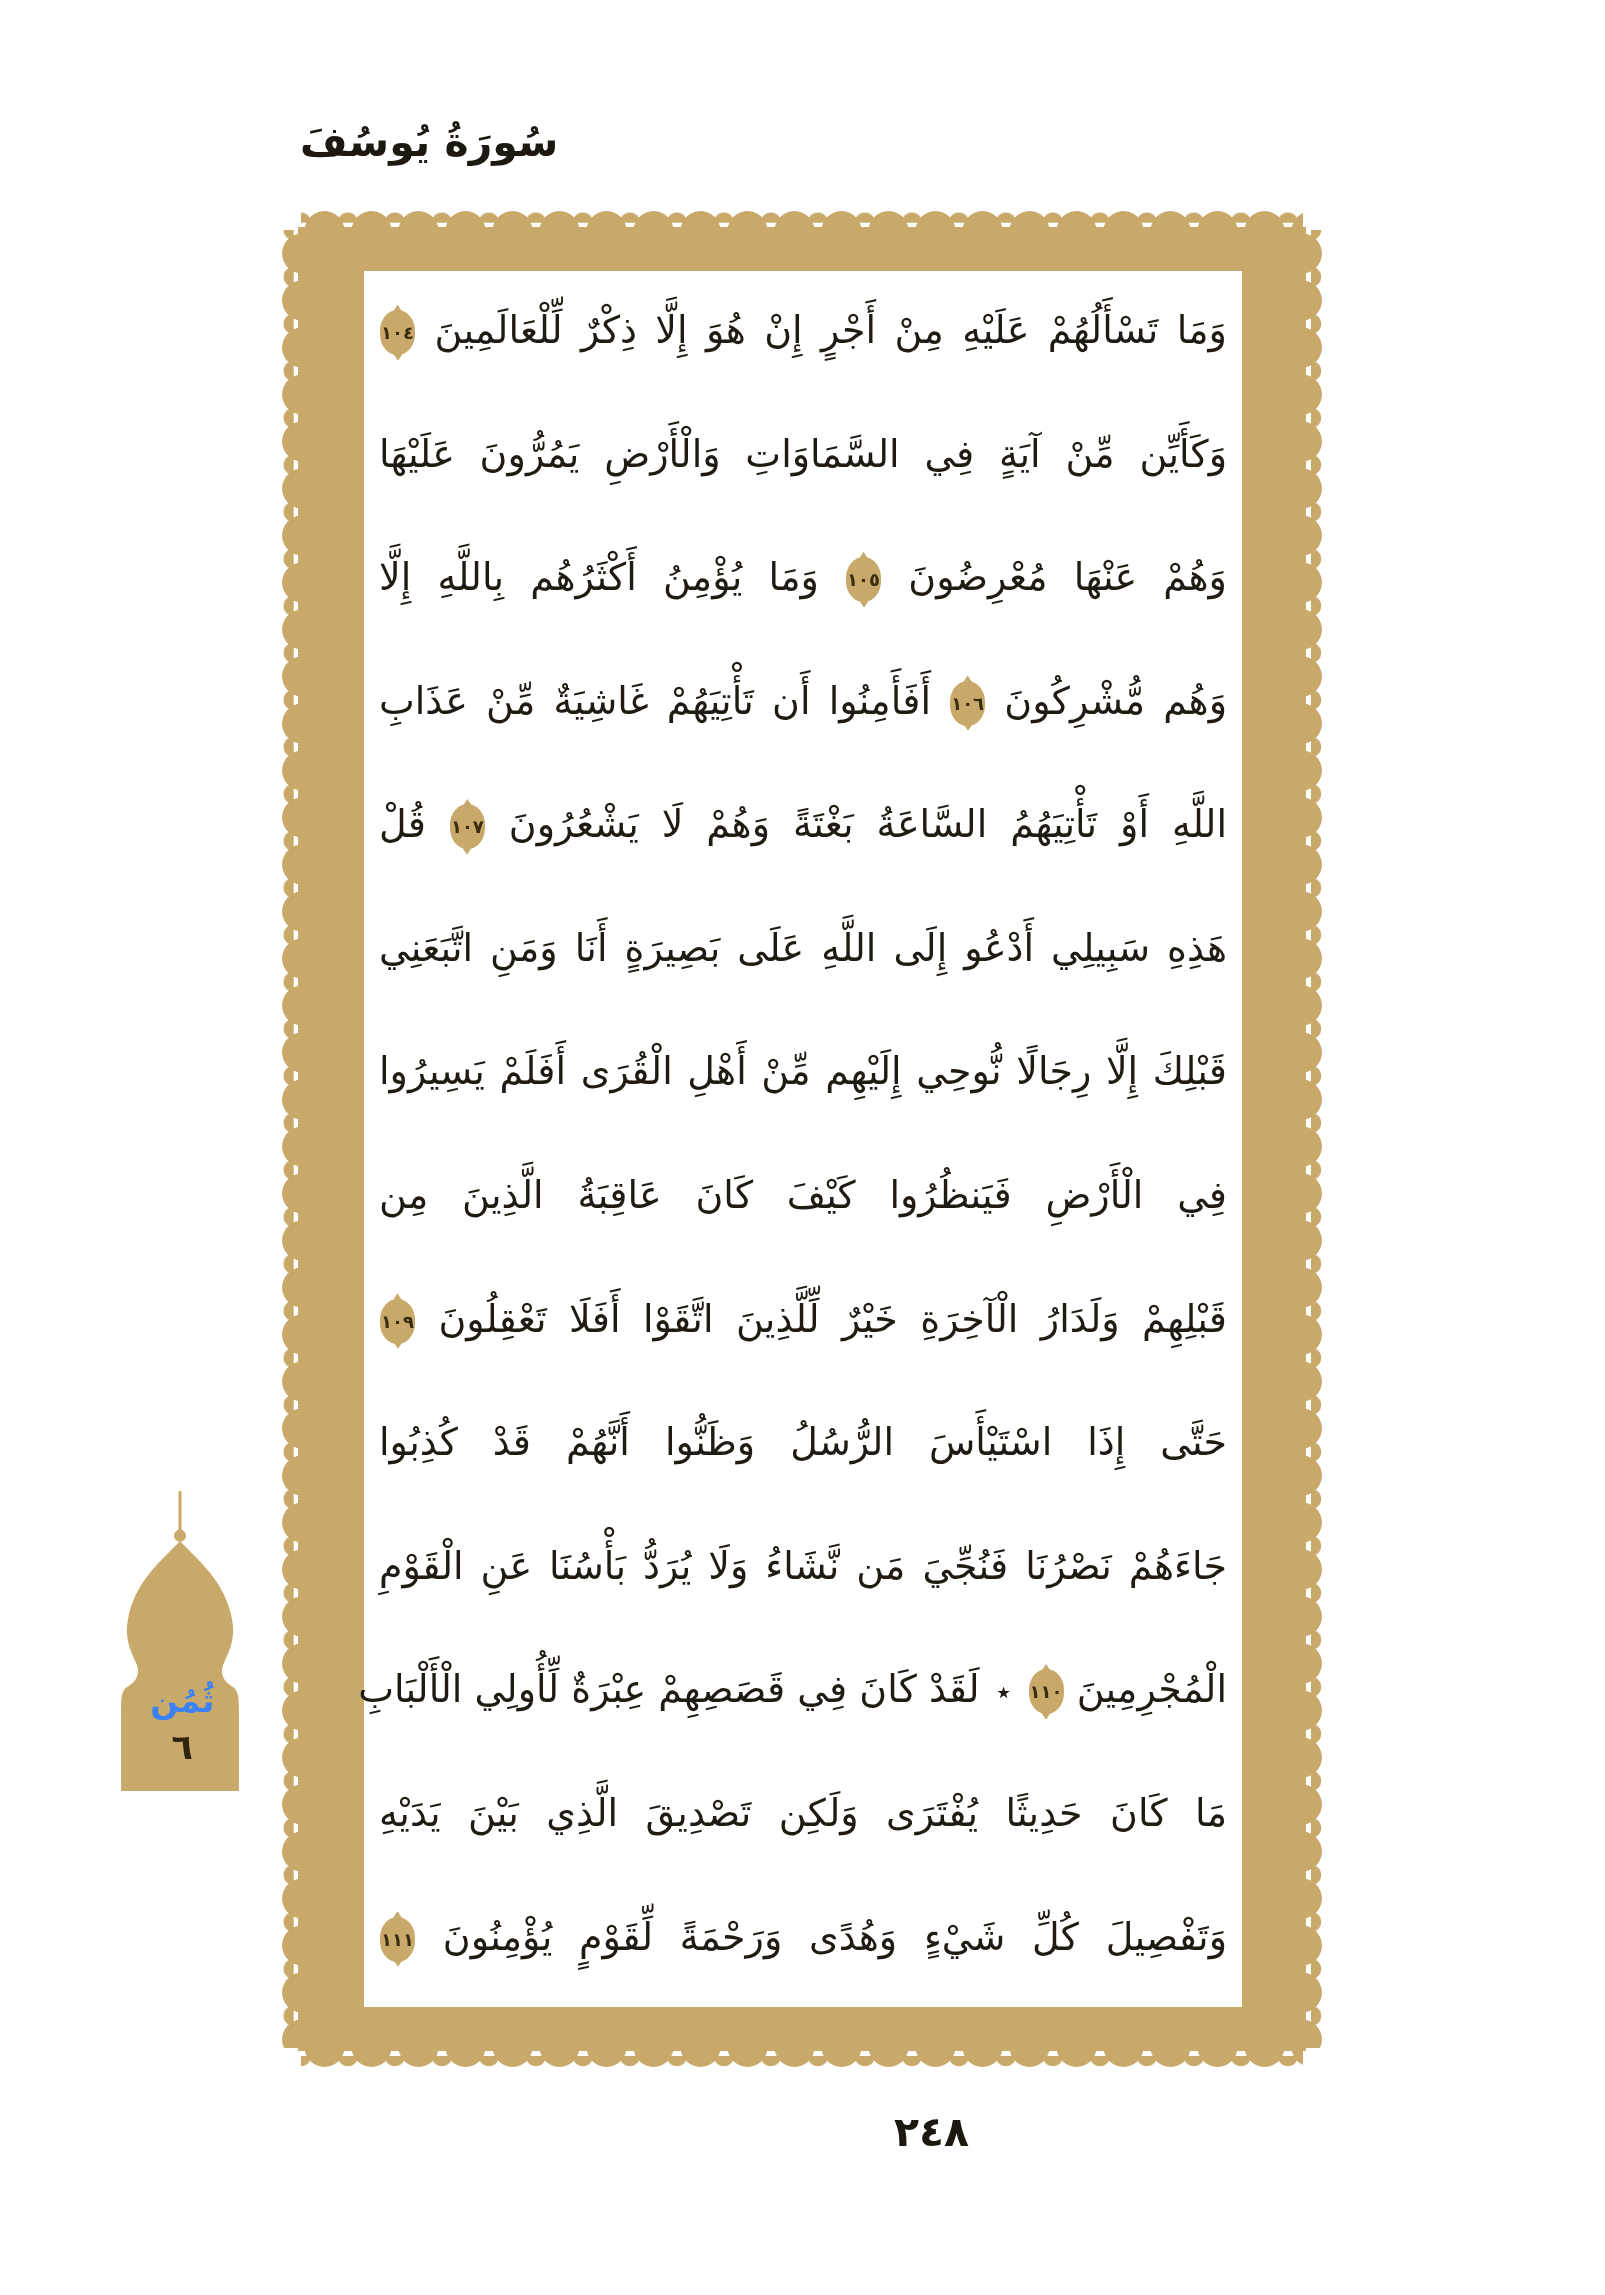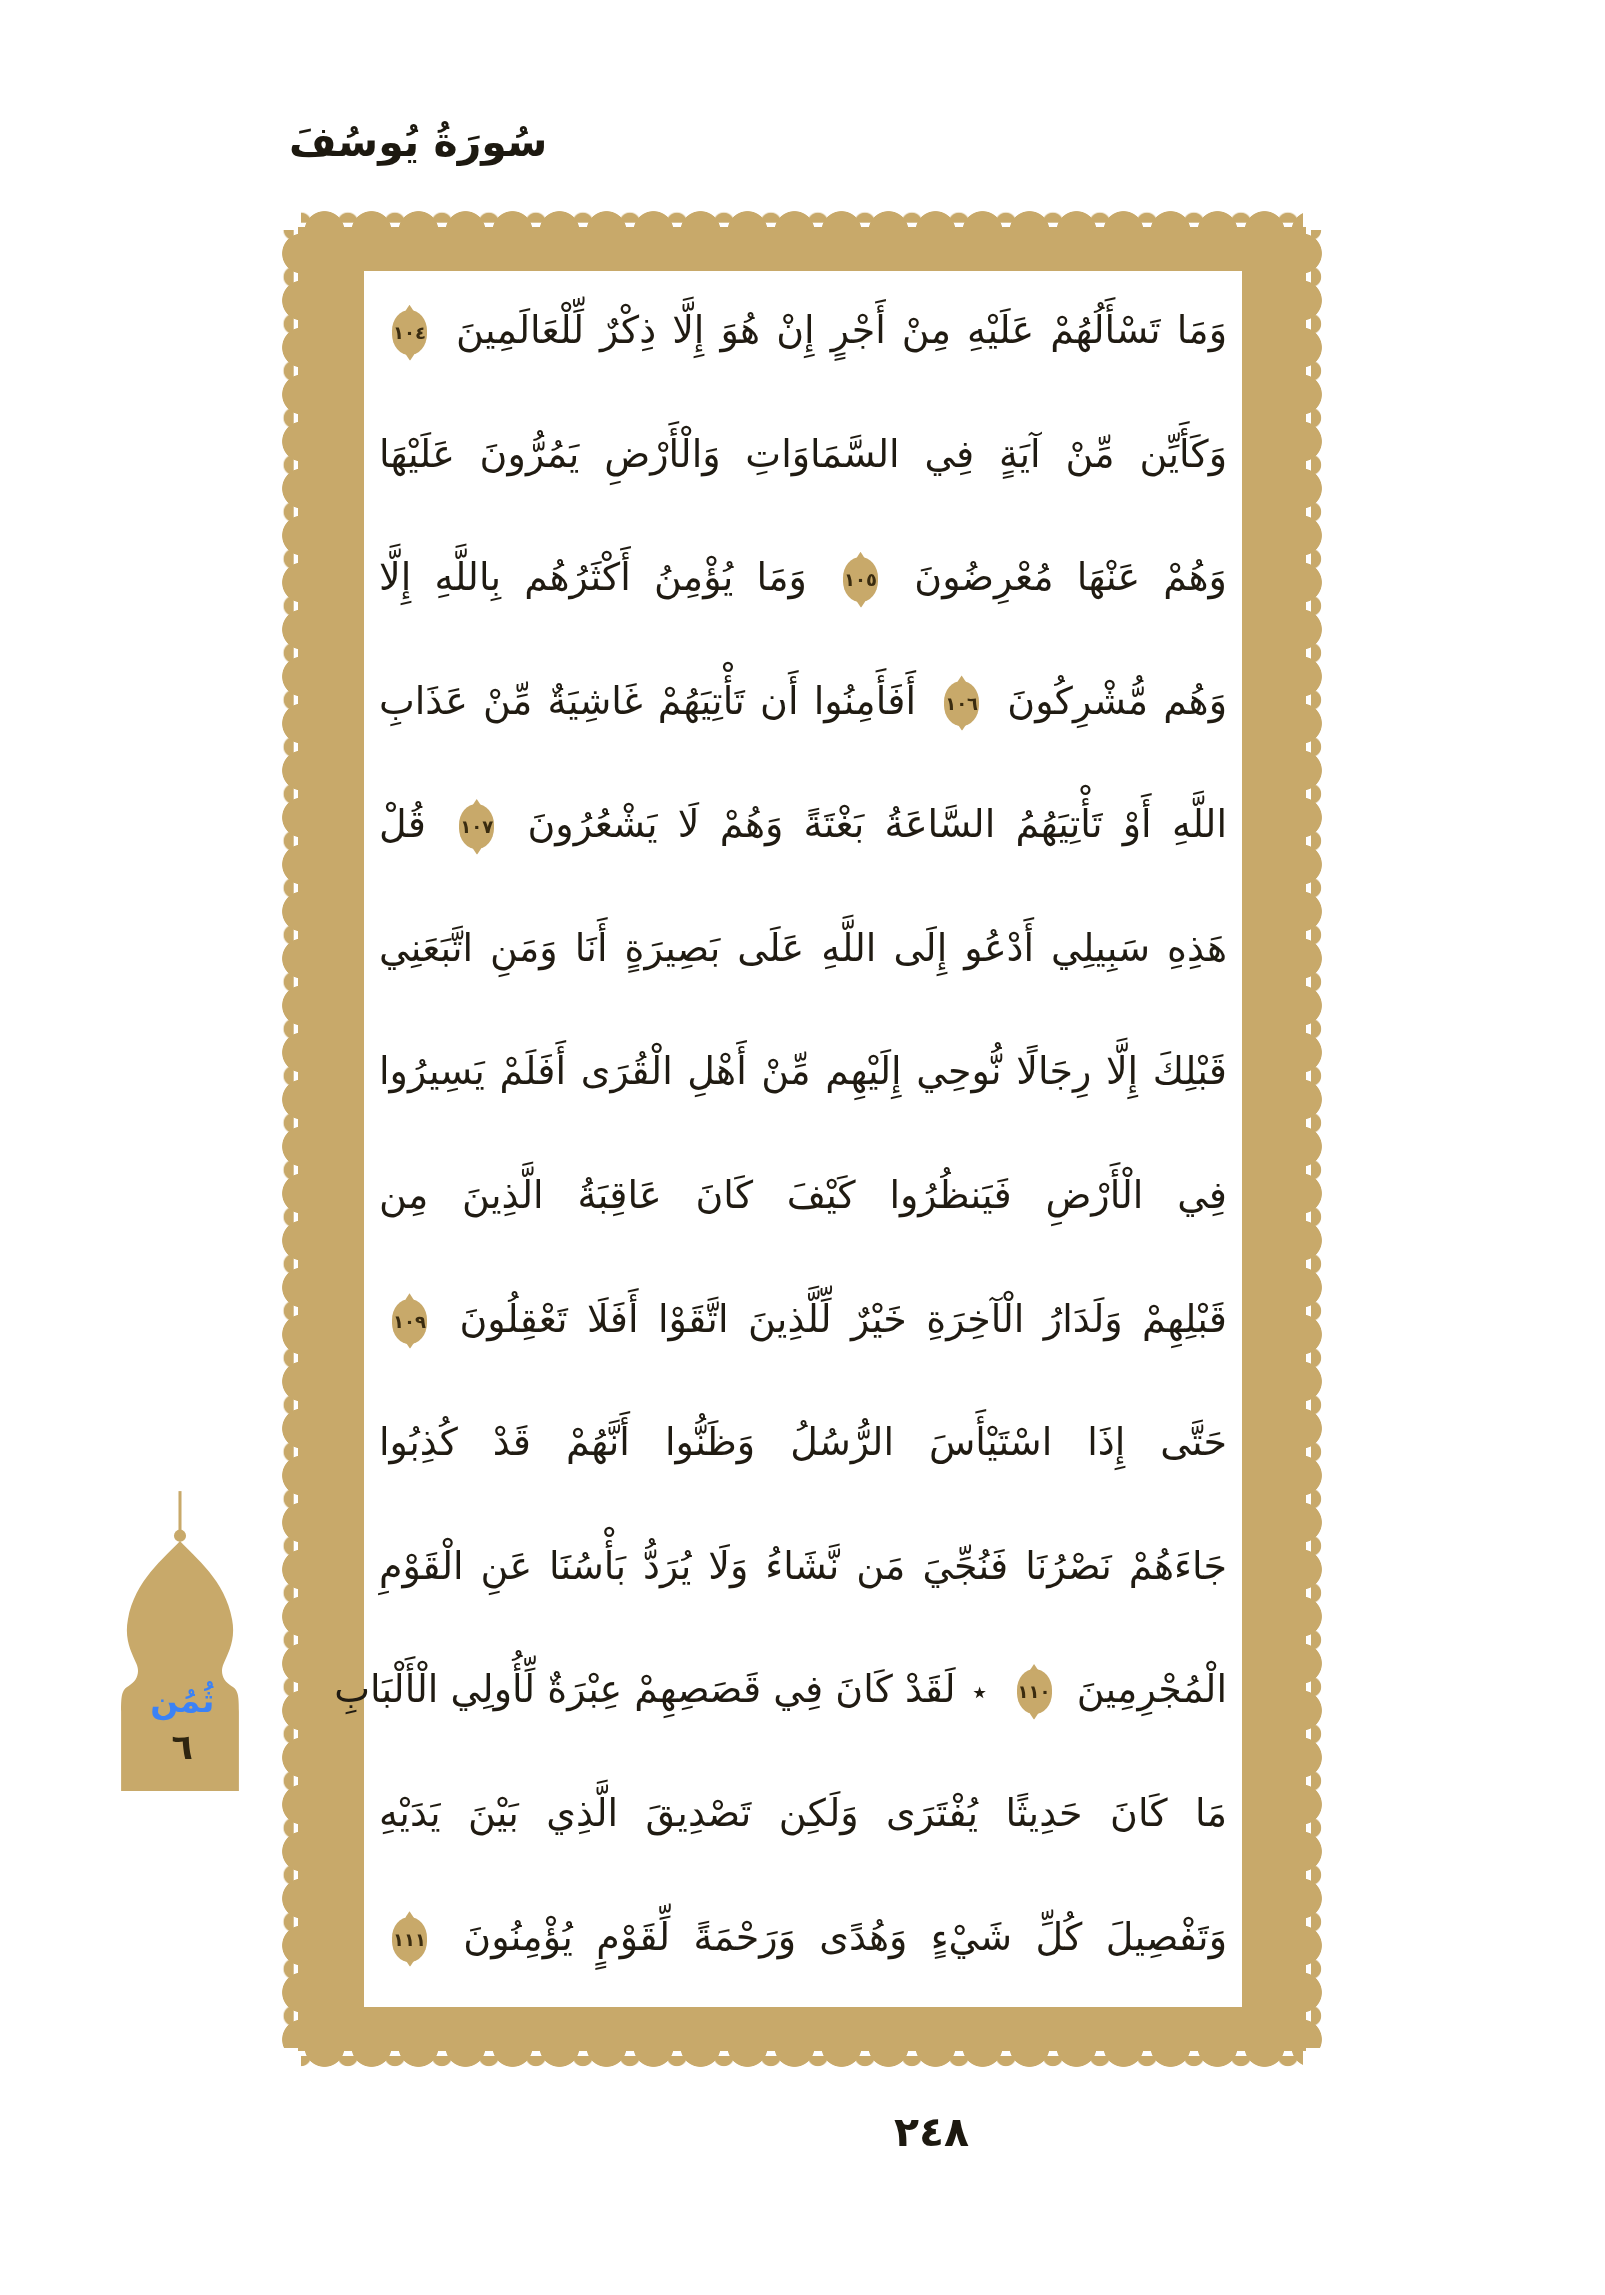--- a/index.html
+++ b/index.html
@@ -2,21 +2,21 @@
 <html lang="ar" style="font-size:12px"><head>
 <meta charset="utf-8">
 <style>
   html,body{margin:0;padding:0;background:#ffffff;}
   .canvas{position:relative;width:1605px;height:2295px;background:#fff;
           font-family:"DejaVu Sans",sans-serif;color:#201b12;overflow:hidden;}
 
   
   .hdr{position:absolute;top:118px;font-size:41px;font-weight:bold;direction:rtl;
        color:#1d1910;letter-spacing:0;}
-  .hdr-left{left:289px;}
+  .hdr-left{left:300px;}
   .hdr-right{right:106px;}
 
   
   .frame{position:absolute;left:298px;top:227px;width:1008px;height:1824px;background:#C8A96A;}
   .sc{position:absolute;background-repeat:repeat-x;}
   .sc-top{left:3px;right:3px;top:-20.4px;height:21px;
     background-image:
       radial-gradient(circle at 50% 115%, #C8A96A 0 19.6px, rgba(200,169,106,0) 20.4px),
       radial-gradient(circle at 50% 100%, #C8A96A 0 9.8px, rgba(200,169,106,0) 10.6px);
     background-size:47px 21px,47px 21px;background-position:0 0,23.4px -5.3px;}
@@ -42,21 +42,21 @@
   .qlines{position:absolute;left:15px;right:15px;top:3px;bottom:3px;
           display:flex;flex-direction:column;}
   .qline{flex:1;direction:rtl;unicode-bidi:embed;text-align:justify;text-align-last:justify;
          text-justify:inter-word;font-size:38px;line-height:113px;white-space:nowrap;
          color:#201b12;}
   .qtext{letter-spacing:0.4px;}
 
   .ayah-end{display:inline-block;width:35px;height:45px;background:#C8A96A;
             border-radius:50%/46%;text-align:center;text-align-last:center;
             line-height:45px;font-size:18px;font-weight:bold;color:#3a2c10;
-            vertical-align:middle;position:relative;margin:0 13px;}
+            vertical-align:middle;position:relative;margin:0 1px;}
   .ayah-end::before,.ayah-end::after{content:"";position:absolute;left:50%;
             width:9px;height:6.8px;background:#C8A96A;
             clip-path:polygon(50% 0,100% 100%,0 100%);}
   .ayah-end::before{top:-5.3px;transform:translateX(-50%);}
   .ayah-end::after{bottom:-5.3px;transform:translateX(-50%) rotate(180deg);}
 
   .hizb{font-size:27px;color:#201b12;margin:0 4.5px;vertical-align:middle;font-weight:bold;}
 
   
   .thumn{position:absolute;left:106px;top:1491px;width:148px;height:300px;}

